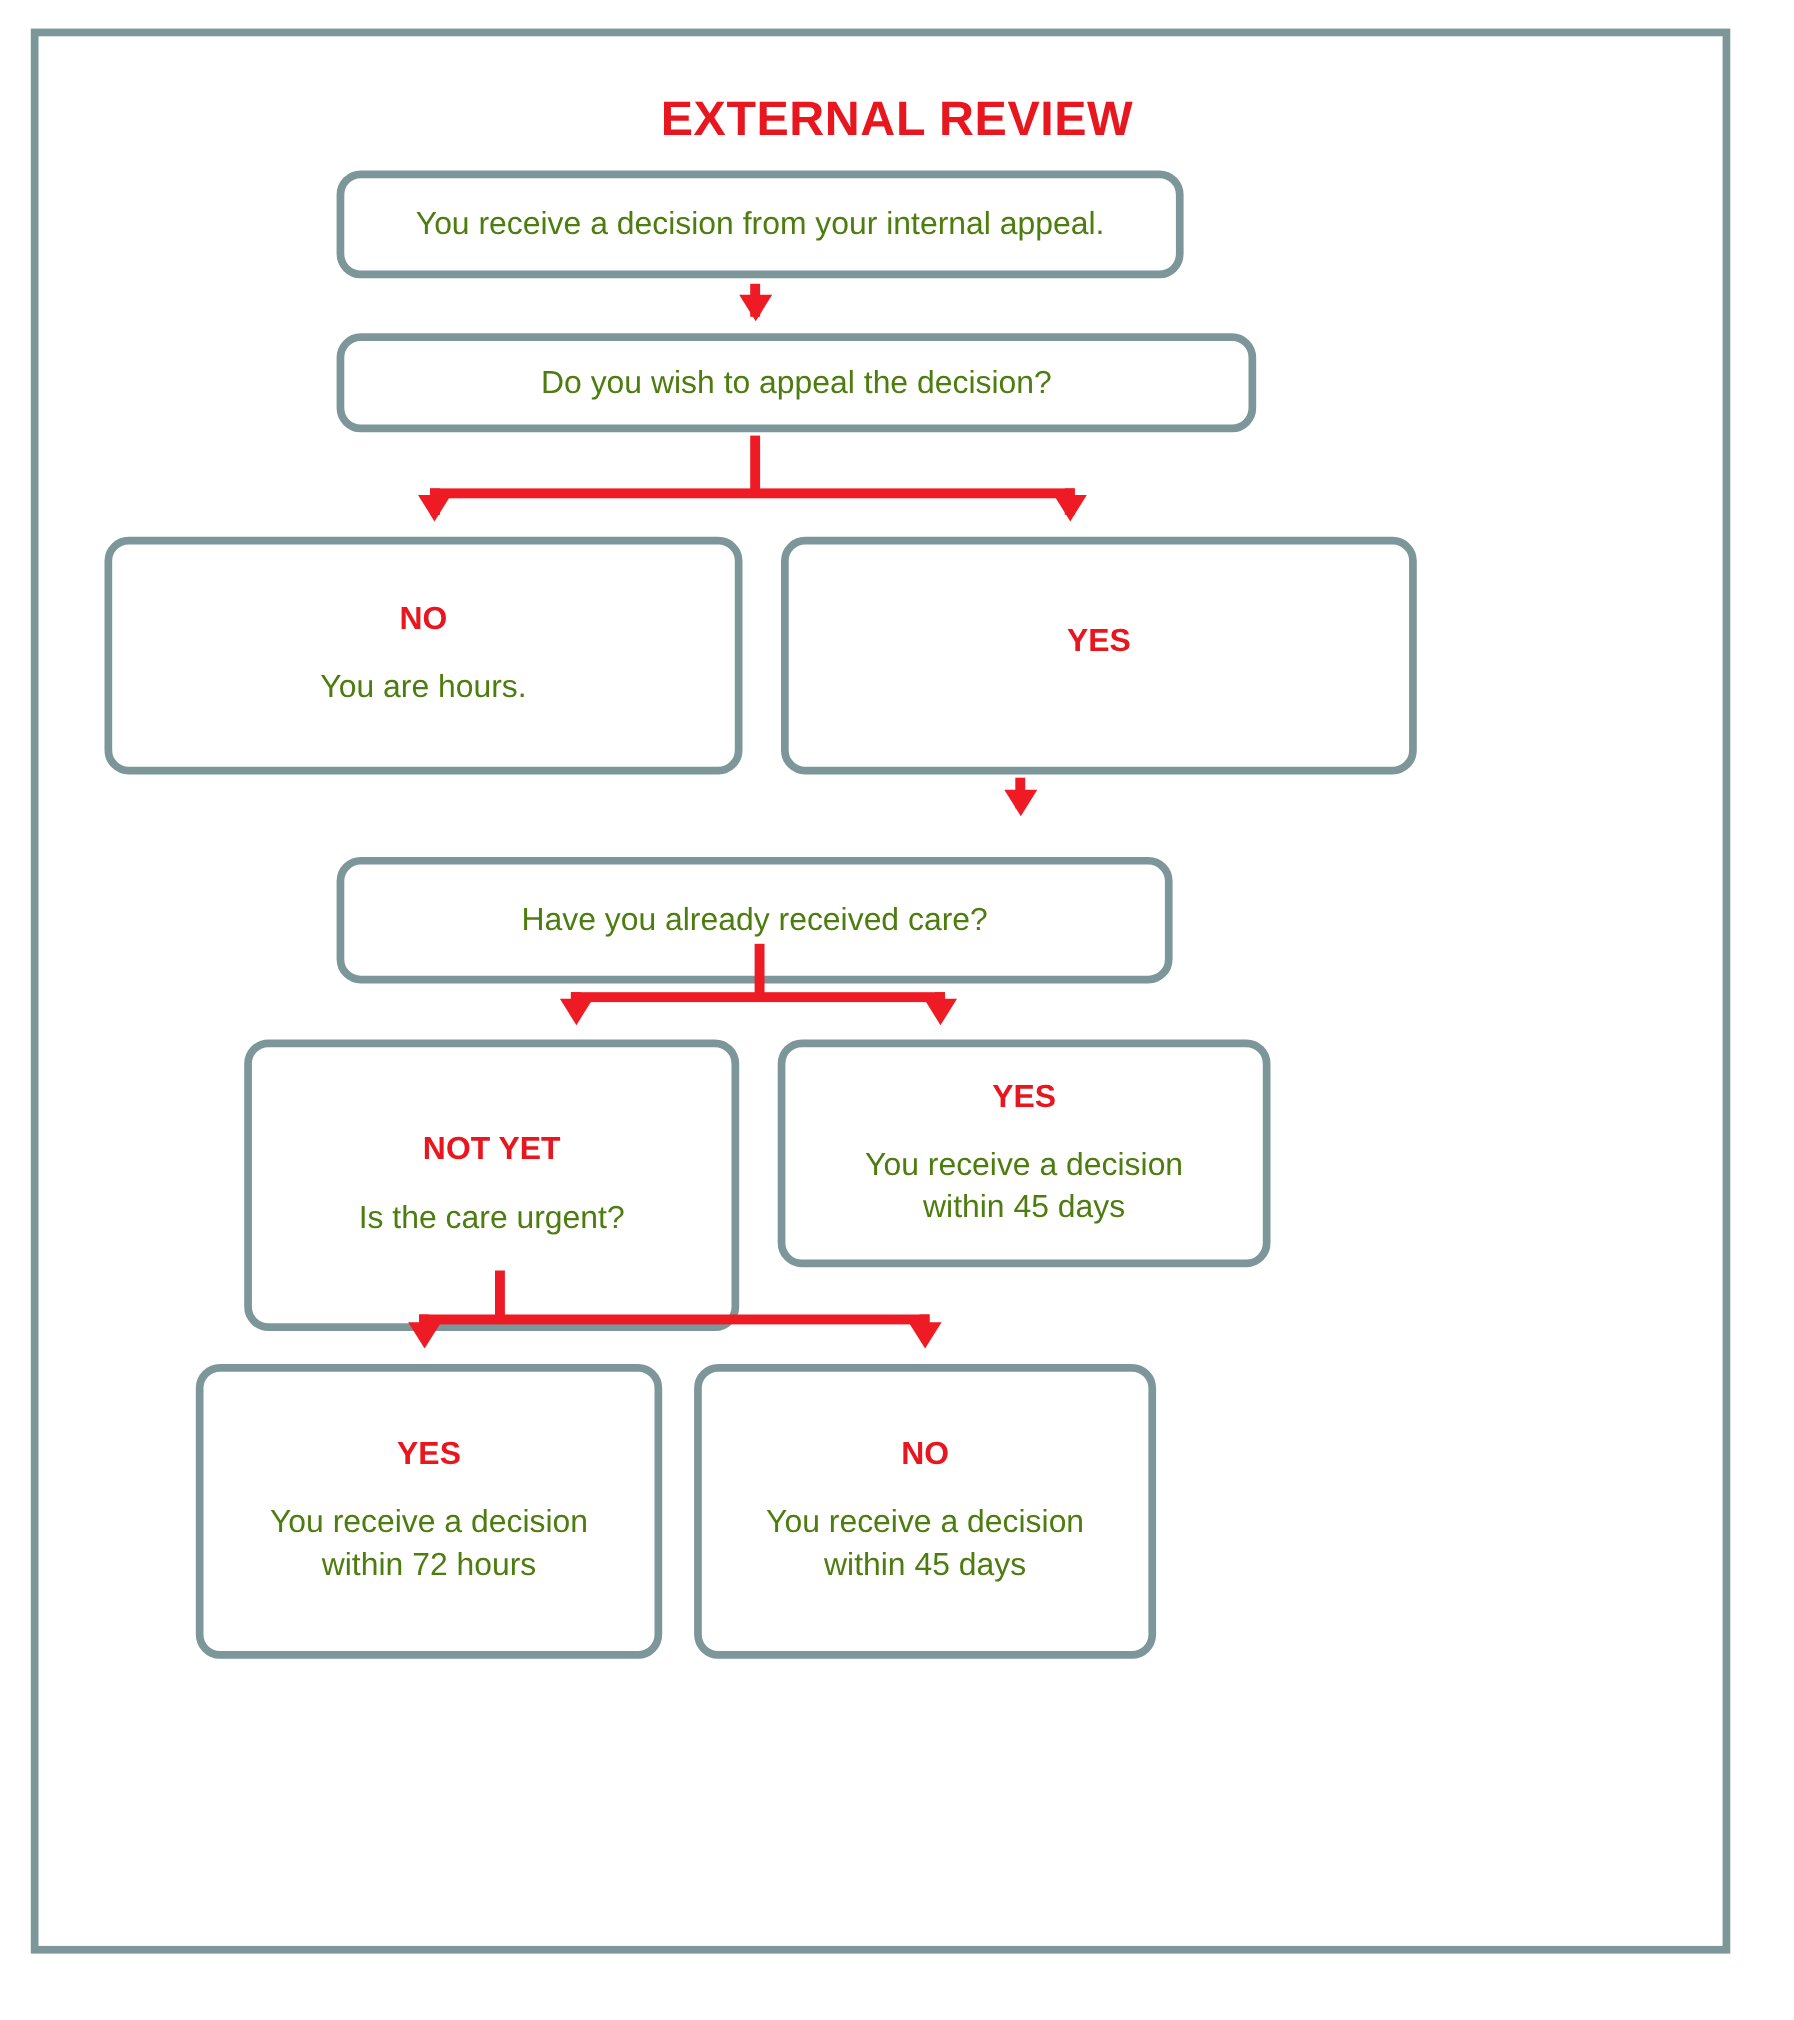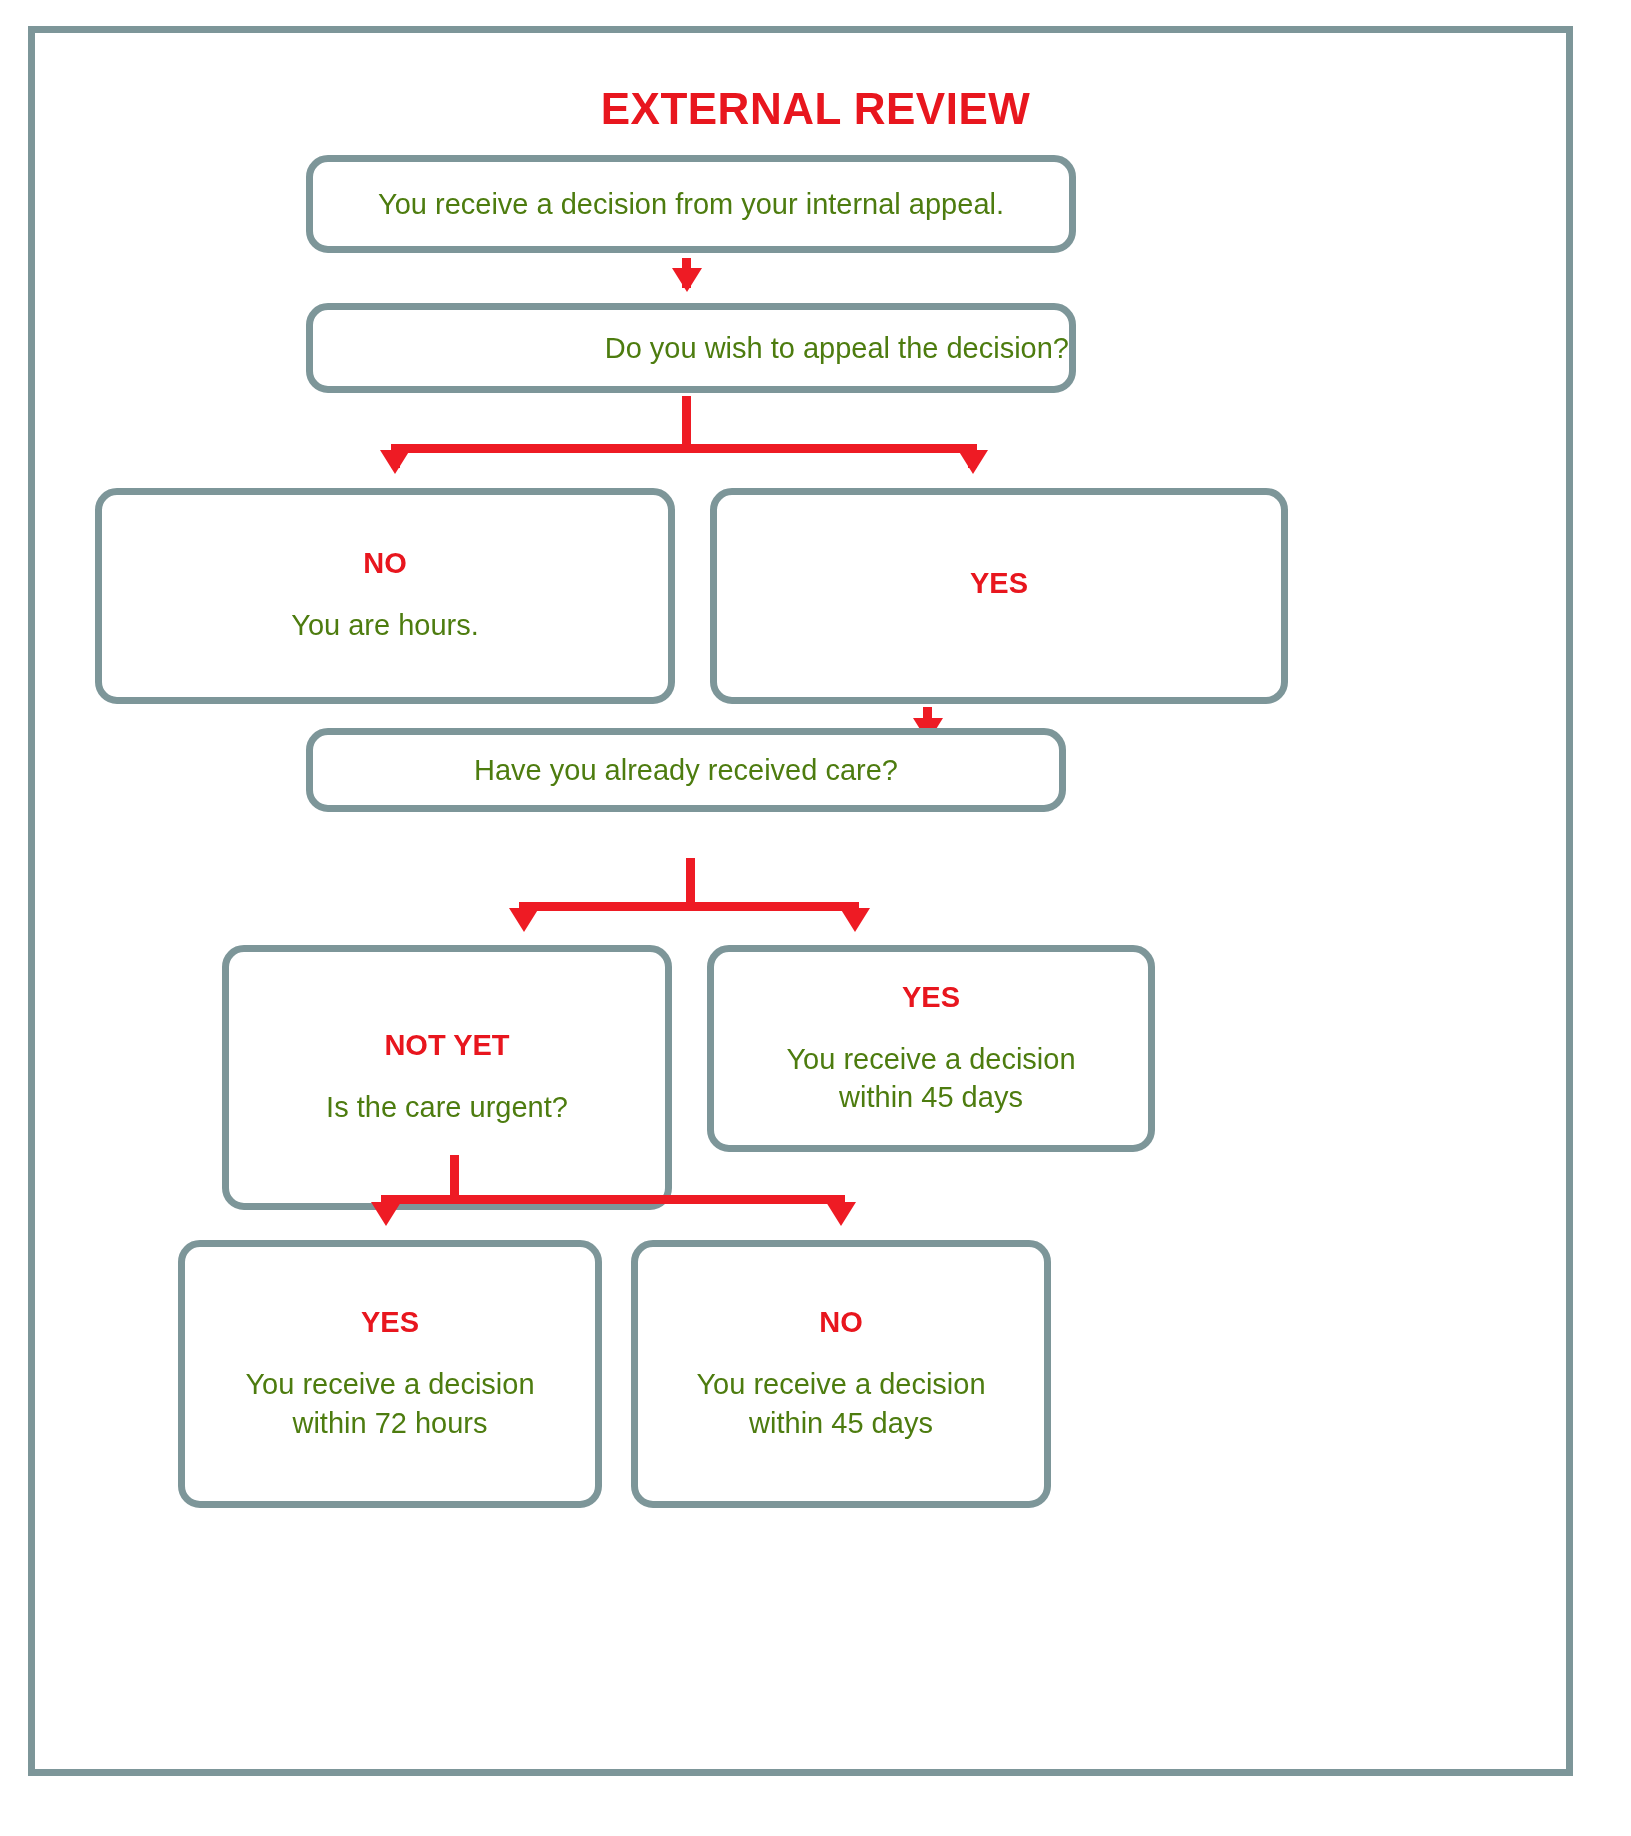--- a/index.html
+++ b/index.html
@@ -53,21 +53,21 @@
 
   <div class="box" style="left:306px;top:155px;width:770px;height:98px;">
     <div class="body">You receive a decision from your internal appeal.</div>
   </div>
 
   <div>
     <div class="vline" style="left:682px;top:258px;height:30px;"></div>
     <div class="ahead" style="left:672px;top:268px;"></div>
   </div>
 
-  <div class="box" style="left:306px;top:303px;width:770px;height:90px;align-items:flex-end;">
+  <div class="box" style="left:306px;top:303px;width:836px;height:90px;">
     <div class="body">Do you wish to appeal the decision?</div>
   </div>
 
   <div>
     <div class="vline" style="left:682px;top:396px;height:52px;"></div>
     <div class="hline" style="left:391px;top:444px;width:586px;"></div>
     <div class="vline" style="left:391px;top:444px;height:24px;"></div>
     <div class="ahead" style="left:380px;top:450px;"></div>
     <div class="vline" style="left:968px;top:444px;height:24px;"></div>
     <div class="ahead" style="left:958px;top:450px;"></div>
@@ -80,21 +80,21 @@
 
   <div class="box" style="left:710px;top:488px;width:578px;height:216px;">
     <div class="tag">YES</div>
   </div>
 
   <div>
     <div class="vline" style="left:923px;top:707px;height:28px;"></div>
     <div class="ahead" style="left:913px;top:718px;"></div>
   </div>
 
-  <div class="box" style="left:306px;top:728px;width:760px;height:84px;">
+  <div class="box" style="left:306px;top:779px;width:760px;height:115px;">
     <div class="body">Have you already received care?</div>
   </div>
 
   <div>
     <div class="vline" style="left:686px;top:858px;height:48px;"></div>
     <div class="hline" style="left:519px;top:902px;width:340px;"></div>
     <div class="vline" style="left:519px;top:902px;height:22px;"></div>
     <div class="ahead" style="left:509px;top:908px;"></div>
     <div class="vline" style="left:850px;top:902px;height:22px;"></div>
     <div class="ahead" style="left:840px;top:908px;"></div>

